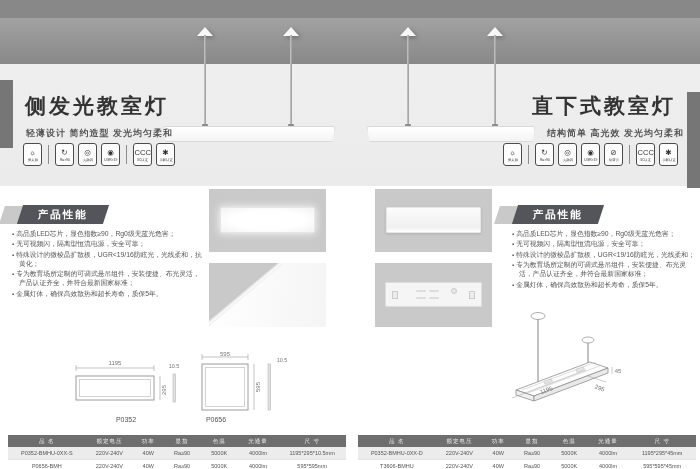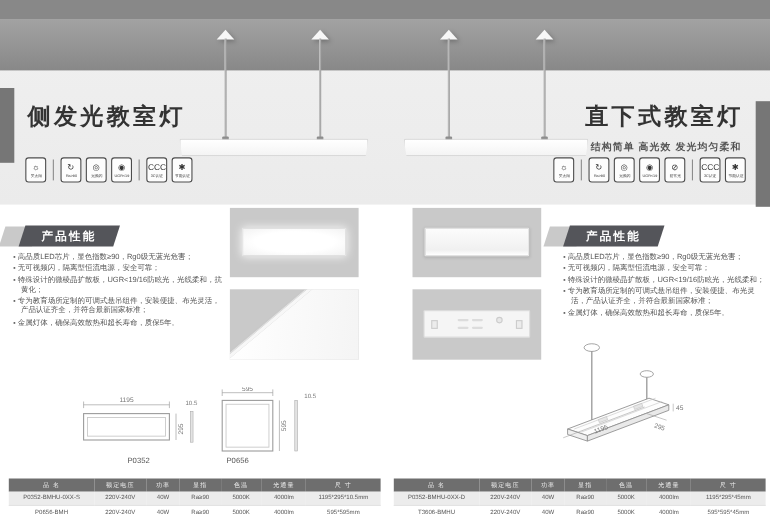--- a/index.html
+++ b/index.html
@@ -15,21 +15,21 @@
   .lamp { position:absolute; top:0; }
   .rod { position:absolute; top:17px; width:2px; height:93px; background:linear-gradient(90deg,#c8c8c8,#9a9a9a); }
   .canopy { position:absolute; top:9px; width:0; height:0; border-bottom:9px solid #f7f7f7; border-left:8px solid transparent; border-right:8px solid transparent; filter:drop-shadow(2px 2px 2px rgba(0,0,0,.25)); }
   .nub { position:absolute; top:106px; width:6px; height:4px; background:#8d8d8d; border-radius:1px; }
   .lpanel { position:absolute; top:108px; height:16px; background:linear-gradient(#ffffff,#f4f4f4); border:1px solid #d9d9d9; border-radius:2px; box-shadow:0 3px 6px rgba(0,0,0,.14); clip-path:polygon(0 0,100% 0,98.5% 100%,1.5% 100%); }
 
   
   .hl-title { position:absolute; top:74px; font-size:21px; font-weight:bold; color:#333; letter-spacing:3px; }
   .hl-title.left { left:25px; } .hl-title.right { right:24px; text-align:center; }
   .hl-sub { position:absolute; top:109px; font-size:9px; font-weight:bold; color:#555; letter-spacing:1px; }
-  .hl-sub.left { left:26px; } .hl-sub.right { right:26px; text-align:right; }
+  .hl-sub.left { left:26px; } .hl-sub.right { right:16px; text-align:right; }
 
   .icon-row { position:absolute; top:125px; display:flex; align-items:center; gap:4px; }
   .icon-row.left { left:23px; } .icon-row.right { right:22px; }
   .badge { width:19px; height:23px; border:1px solid #4c4c4c; border-radius:3px; background:#fdfdfd; display:flex; flex-direction:column; align-items:center; justify-content:center; }
   .badge .glyph { font-size:8px; line-height:9px; color:#333; transform:scale(.95); white-space:nowrap; }
   .badge .blabel { font-size:4px; line-height:5px; color:#333; white-space:nowrap; transform:scale(.85); }
   .icon-sep { width:1px; height:19px; background:#8c8c8c; margin:0 2px; }
 
   
   .perf-accent { position:absolute; width:30px; height:18px; background:#c9c9c9; transform:skewX(-18deg); }
@@ -97,20 +97,21 @@
       <div class="canopy" style="left:487px;"></div>
       <div class="rod" style="left:407px;"></div>
       <div class="rod" style="left:494px;"></div>
       <div class="nub" style="left:405px;"></div>
       <div class="nub" style="left:492px;"></div>
       <div class="lpanel" style="left:367px; width:168px;"></div>
     </div>
   </div>
 
   <div class="hl-title left">侧发光教室灯</div>
+  <div class="hl-sub left">轻薄设计  简约造型  发光均匀柔和</div>
   <div class="icon-row left">
     <span class="badge">
         <span class="glyph">☼</span>
         <span class="blabel">类太阳</span>
       </span>
     <span class="icon-sep"></span>
     <span class="badge">
         <span class="glyph">↻</span>
         <span class="blabel">Ra&gt;90</span>
       </span>

